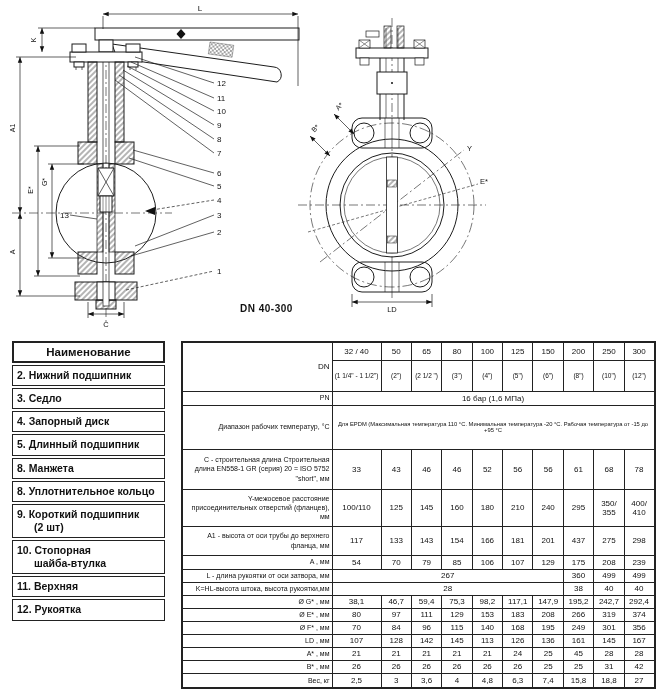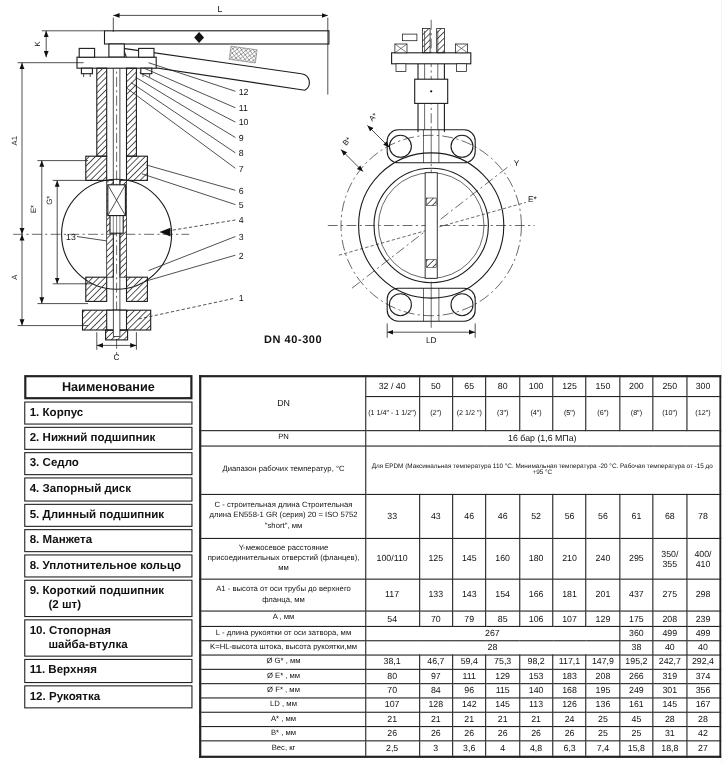--- a/index.html
+++ b/index.html
@@ -1,32 +1,32 @@
 <!DOCTYPE html>
 <html><head>
 <meta charset="utf-8">
 <style>
   html,body{margin:0;padding:0;background:#e8e8e8;}
   .page{position:relative;width:656px;height:700px;background:#ffffff;
         font-family:"Liberation Sans",sans-serif;color:#111;overflow:hidden;}
   svg text{font-family:"Liberation Sans",sans-serif;fill:#111;}
 
   
-  .parts{position:absolute;left:22px;top:341px;width:153px;}
+  .parts{position:absolute;left:12px;top:341px;width:153px;}
   .pl-header{border:2px solid #222;text-align:center;font-weight:bold;font-size:11.5px;padding:3px 0;}
   .pl-item{border:1.6px solid #222;margin-top:2px;padding:3px 2px 3px 4px;
            font-weight:bold;font-size:10.5px;line-height:1.25;}
   .pl-line.indent{padding-left:17px;}
 
   
   .spec{position:absolute;left:181px;top:341px;width:473px;border-collapse:collapse;
         table-layout:fixed;border:2px solid #222;}
   .spec td{border:1px solid #222;font-size:8px;text-align:center;vertical-align:middle;
            padding:0 1px;overflow:hidden;}
-  .spec td.label{text-align:center;font-size:7px;padding:1px 2px 1px 3px;line-height:1.3;}
+  .spec td.label{text-align:right;font-size:7px;padding:1px 2px 1px 3px;line-height:1.3;}
   .spec td.dn{font-size:8px;}
   .spec td.inch{font-size:6.5px;line-height:1.2;}
   .spec td.tiny{font-size:5.8px;}
   .spec tr:nth-child(1){height:18px}
   .spec tr:nth-child(2){height:31px}
   .spec tr:nth-child(3){height:14px}
   .spec tr:nth-child(4){height:44px}
   .spec tr:nth-child(5){height:40px}
   .spec tr:nth-child(6){height:37px}
   .spec tr:nth-child(7){height:29px}
@@ -228,23 +228,20 @@
     <text x="467" y="151" font-size="7.5">Y</text>
     <text x="480" y="184" font-size="7.5">E*</text>
     <text x="392" y="312" font-size="7.5" text-anchor="middle">LD</text>
   </svg>
 
   
   <div class="parts">
     <div class="pl-header">Наименование</div>
     <div>
         <div class="pl-item">
-          <div class="pl-line">1. Корпус</div>
-        </div>
-        <div class="pl-item">
           <div class="pl-line">2. Нижний подшипник</div>
         </div>
         <div class="pl-item">
           <div class="pl-line">3. Седло</div>
         </div>
         <div class="pl-item">
           <div class="pl-line">4. Запорный диск</div>
         </div>
         <div class="pl-item">
           <div class="pl-line">5. Длинный подшипник</div>

